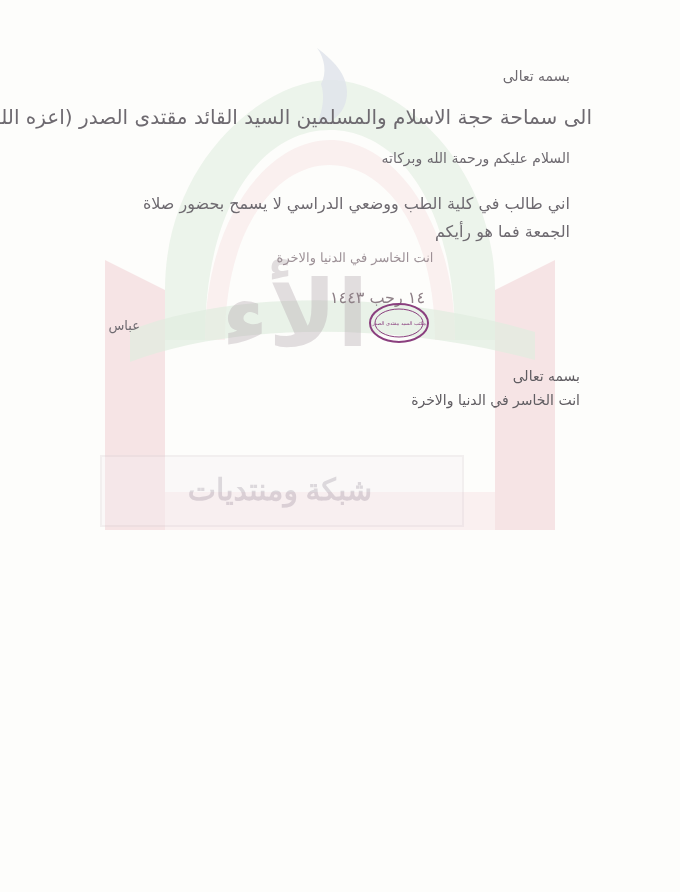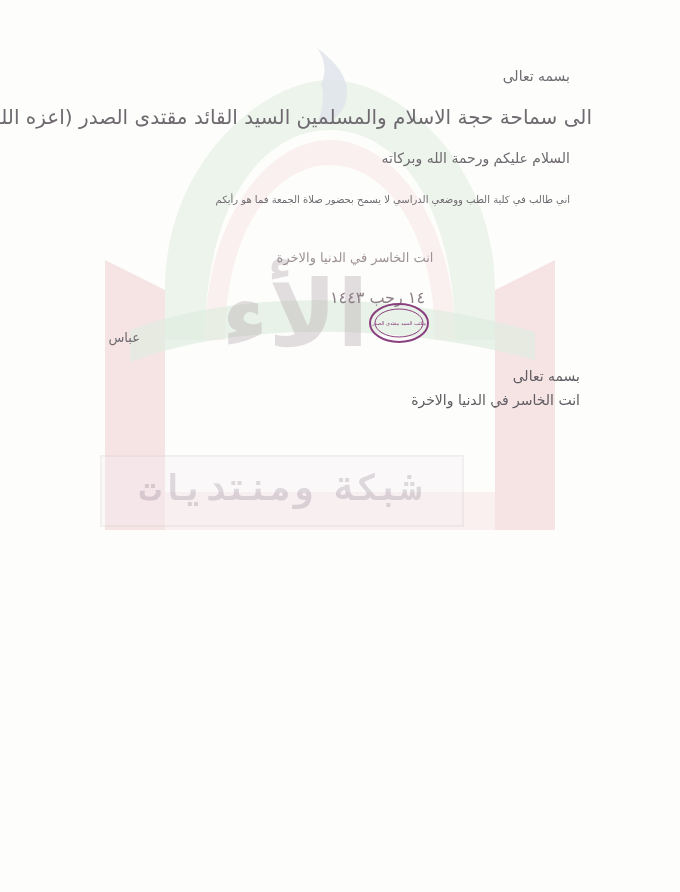--- a/index.html
+++ b/index.html
@@ -39,22 +39,22 @@
   }
   .wm-band-label {
     position: absolute;
     left: 0;
     top: 0;
     width: 100%;
     height: 100%;
     display: flex;
     align-items: center;
     justify-content: center;
-    font-family: Liberation Mono, monospace;
-    font-size: 36px;
+    font-family: Liberation Serif, serif;
+    font-size: 30px;
     font-weight: bold;
     color: #9c8fa0;
     letter-spacing: 1px;
     white-space: nowrap;
   }
   #watermark-calligraphy {
     position: absolute;
     left: 180px;
     top: 240px;
     width: 230px;
@@ -88,22 +88,22 @@
     font-size: 20px;
   }
   #line-greeting {
     right: 110px;
     top: 150px;
     font-size: 14px;
   }
   #line-body {
     right: 110px;
     top: 190px;
-    font-size: 10px;
-    line-height: 20px;
+    font-size: 16px;
+    line-height: 28px;
     text-align: right;
     width: 430px;
     white-space: normal;
     direction: rtl;
   }
 
   
   #reply-handwriting {
     position: absolute;
     right: 215px;
@@ -149,21 +149,20 @@
     direction: rtl;
   }
 
   #signature-name {
     position: absolute;
     right: 540px;
     top: 318px;
     font-size: 13px;
     color: #6e6a70;
     direction: rtl;
-    margin-top: 12px;
   }
 
   
   .transcript-line {
     position: absolute;
     right: 100px;
     color: #5f5c61;
     direction: rtl;
     text-align: right;
     font-size: 14px;

